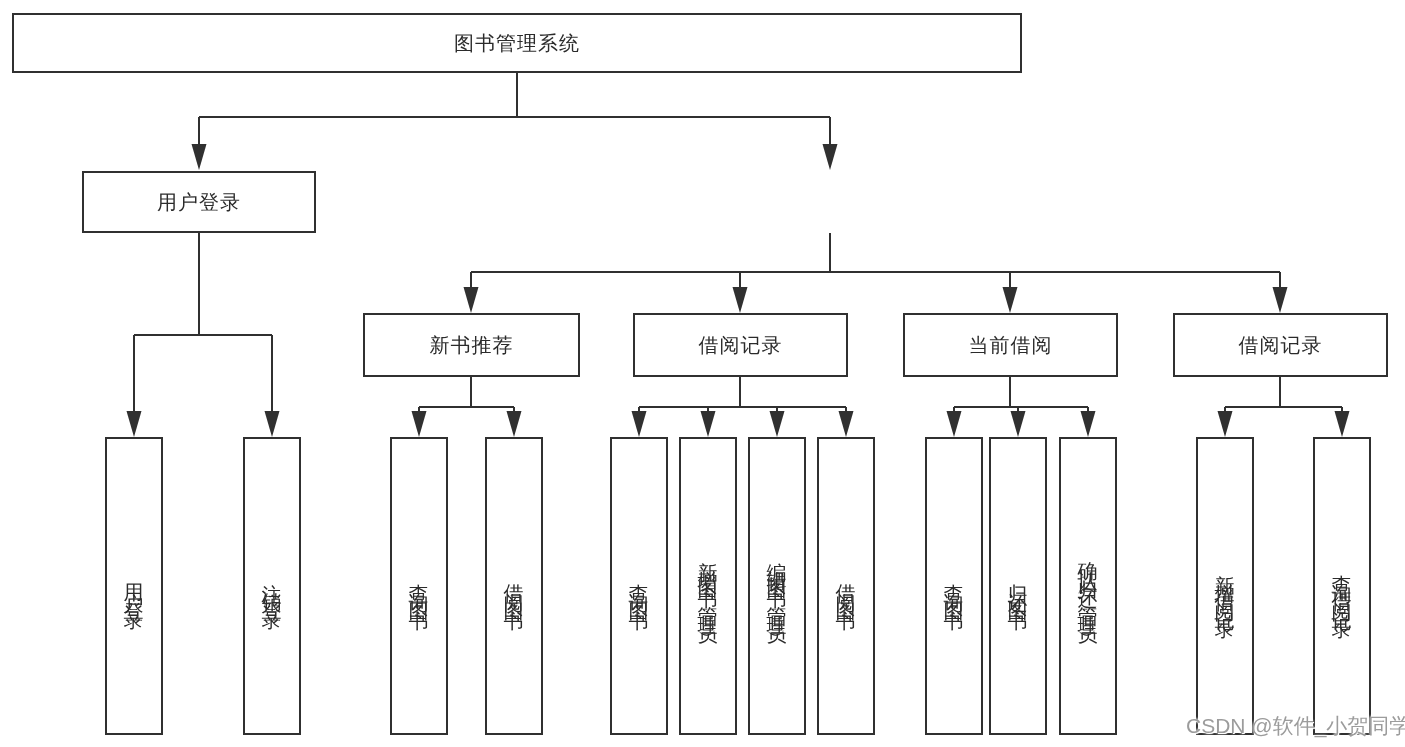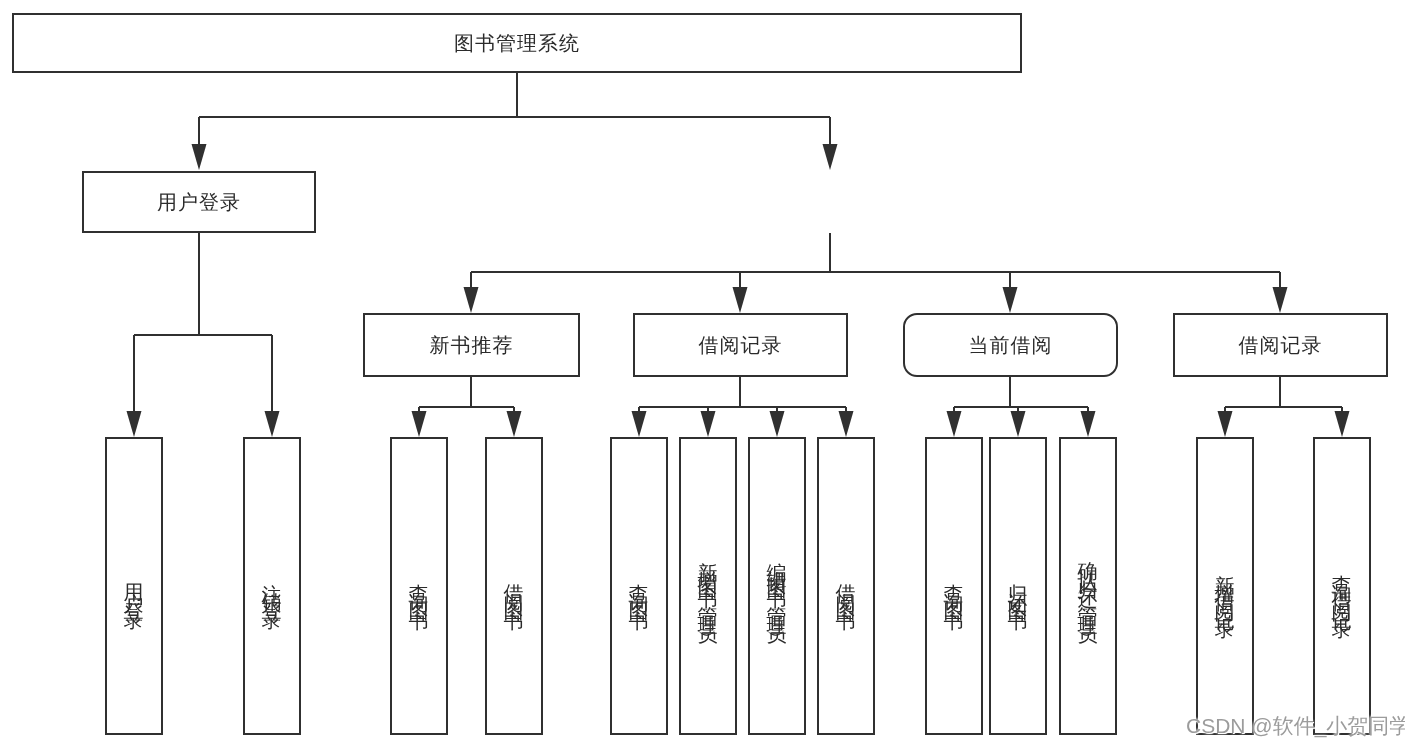--- a/index.html
+++ b/index.html
@@ -120,21 +120,21 @@
       <polygon class="arrowhead" points="1334.5,411 1349.5,411 1342,437"></polygon>
     </g>
   </svg>
 
   <div class="hbox" style="left:12px; top:13px; width:1010px; height:60px;">图书管理系统</div>
 
   <div class="hbox" style="left:82px; top:171px; width:234px; height:62px;">用户登录</div>
 
   <div class="hbox" style="left:363px; top:313px; width:217px; height:64px;">新书推荐</div>
   <div class="hbox" style="left:633px; top:313px; width:215px; height:64px;">借阅记录</div>
-  <div class="hbox" style="left:903px; top:313px; width:215px; height:64px;border-radius:14px;">当前借阅</div>
+  <div class="hbox" style="left:903px; top:313px; width:215px; height:64px;">当前借阅</div>
   <div class="hbox" style="left:1173px; top:313px; width:215px; height:64px;text-align:center;">借阅记录</div>
 
   <div class="vbox" style="left:105px;">
     <span class="vtext">用户登录</span>
   </div>
   <div class="vbox" style="left:243px;">
     <span class="vtext">注销登录</span>
   </div>
 
   <div class="vbox" style="left:390px;">

